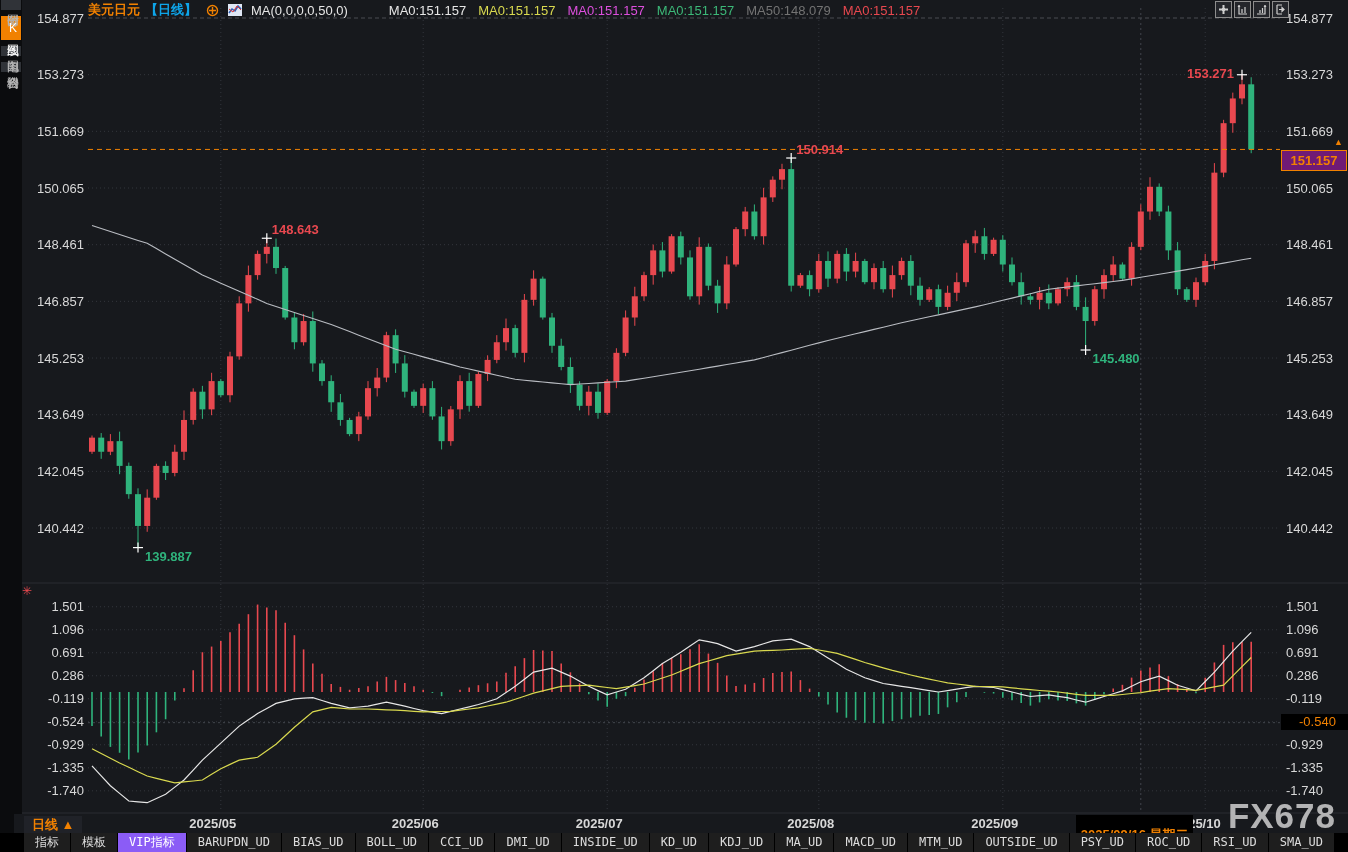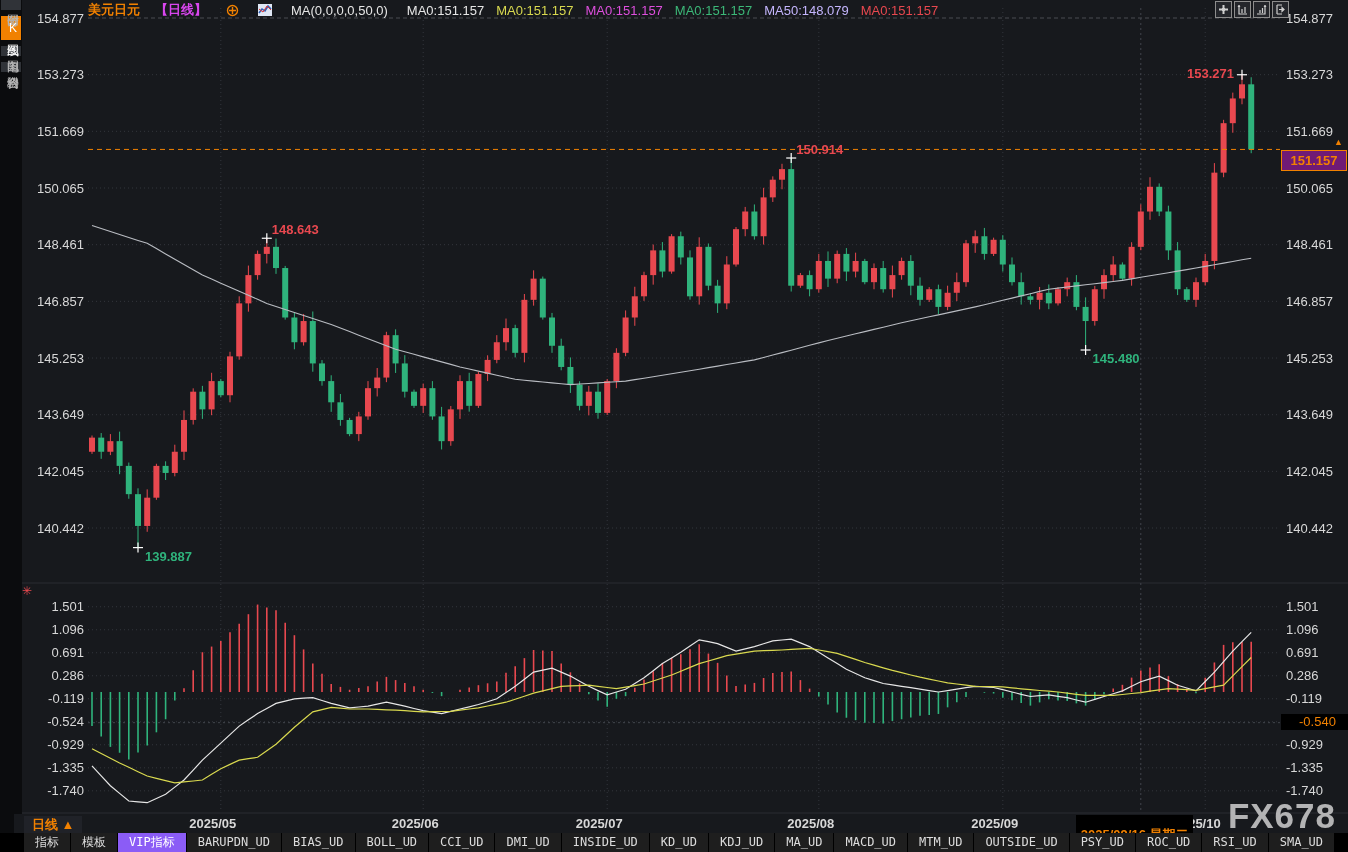--- a/index.html
+++ b/index.html
@@ -4,25 +4,25 @@
 <style>
   html,body{margin:0;padding:0;background:#000;}
   .app{position:relative;width:1348px;height:852px;background:#17191d;overflow:hidden;
        font-family:"Liberation Sans",sans-serif;color:#d8d8d8;}
   
   .sidebar{position:absolute;left:0;top:0;width:22px;height:852px;background:#0b0c0e;}
   .side-item{writing-mode:vertical-rl;text-orientation:upright;width:20px;margin:0 1px 6px 1px;
       padding:5px 0;text-align:center;background:#303338;color:#b5b5b5;font-size:12px;cursor:pointer;}
   .side-item.active{background:#f18101;color:#fff;}
   
-  .hdr{position:absolute;left:88px;top:2px;height:16px;display:flex;align-items:center;gap:19px;
+  .hdr{position:absolute;left:88px;top:2px;height:16px;display:flex;align-items:center;gap:9px;
       font-size:13px;white-space:nowrap;z-index:5;}
   .hdr .sym{color:#f18101;font-weight:bold;}
-  .hdr .per{color:#d946ef;font-weight:bold;}
-  .mas{display:flex;gap:12px;}
+  .hdr .per{color:#0ea5e9;font-weight:bold;}
+  .mas{display:flex;gap:12px;margin-left:32px;}
   .topicons{position:absolute;left:1215px;top:1px;display:flex;gap:2px;z-index:5;}
   .ticon{width:15px;height:15px;border:1px solid #8d8d8d;background:#24262b;display:flex;
       align-items:center;justify-content:center;cursor:pointer;}
   
   .macd-hdr{position:absolute;left:88px;top:585px;font-size:13px;display:flex;gap:14px;z-index:5;white-space:nowrap;}
   .star-ico{position:absolute;left:22px;top:584px;color:#e8484f;font-size:12px;z-index:5;}
   
   .xrow{position:absolute;left:14px;right:0;top:814px;height:19px;background:#17191d;z-index:4;}
   .perlbl{position:absolute;left:10px;top:2px;color:#f18101;font-weight:bold;font-size:13px;background:#202228;padding:0 8px;}
   .datelbl{position:absolute;top:2px;transform:translateX(-50%);font-size:13px;font-weight:bold;color:#d8d8d8;}
@@ -541,21 +541,21 @@
           <path d="M1 9l3-4 3 2 3-5 3 3" stroke="#2b5fb8" stroke-width="1.5" fill="none"></path>
           <path d="M1 5l4 3 4-6 4 4" stroke="#d33" stroke-width="1" fill="none"></path>
         </svg>
     </span>
     <span style="color:#e6e6e6">MA(0,0,0,0,50,0)</span>
     <span class="mas" id="mavals">
         <span style="color: rgb(230, 230, 230);">MA0:151.157</span>
         <span style="color: rgb(217, 217, 79);">MA0:151.157</span>
         <span style="color: rgb(221, 79, 221);">MA0:151.157</span>
         <span style="color: rgb(60, 184, 120);">MA0:151.157</span>
-        <span style="color: #c4b5fd;">MA50:148.079</span>
+        <span style="color: #737373;">MA50:148.079</span>
         <span style="color: rgb(232, 72, 79);">MA0:151.157</span>
       </span>
   </div>
 
   <div class="topicons">
     <span class="ticon">
       <svg width="11" height="11" viewBox="0 0 11 11">
           <path d="M5.5 1v9M1 5.5h9" stroke="#cfcfcf" stroke-width="2"></path>
           <rect x="4" y="4" width="3" height="3" fill="#cfcfcf"></rect>
         </svg>

